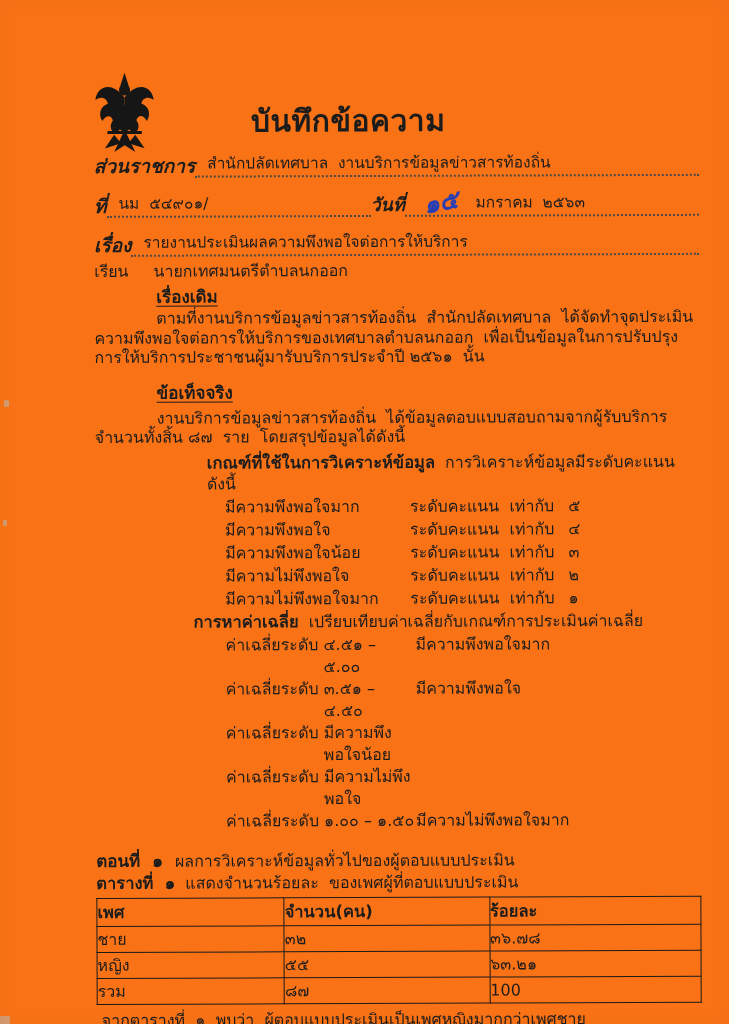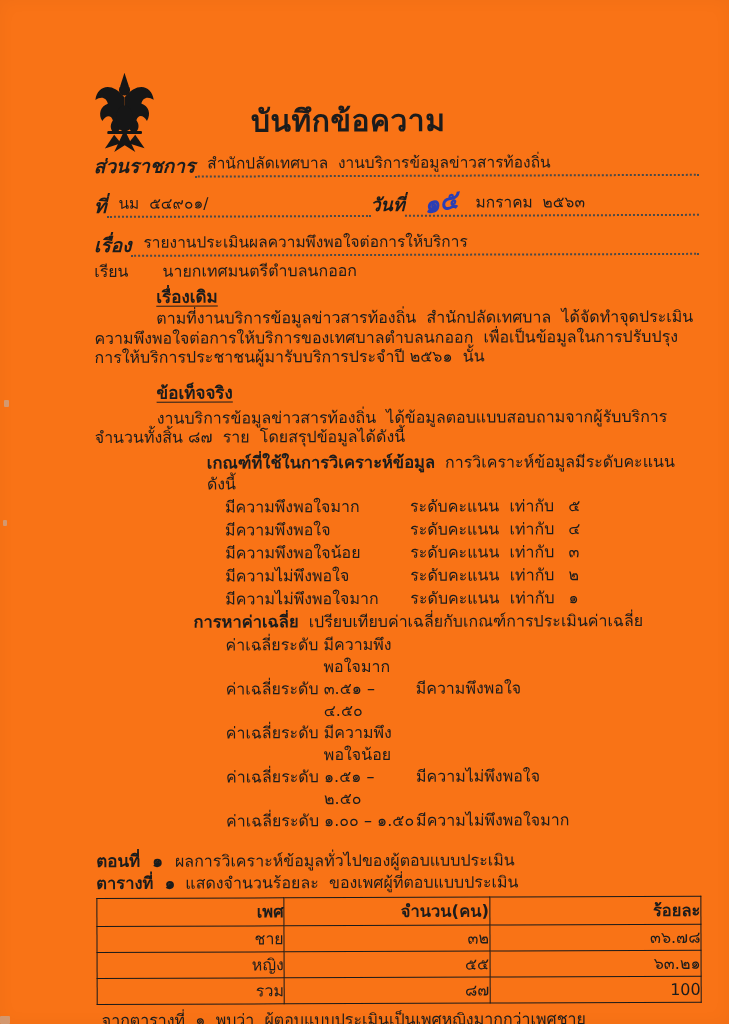--- a/index.html
+++ b/index.html
@@ -44,21 +44,21 @@
     display:inline-block;
     color:#2a3eb4;
     font-size:25px;line-height:18px;
     font-style:italic;font-weight:bold;
     transform:rotate(-10deg) translateY(3px);
     margin:0 14px 0 6px;
   }
   .month-year{margin-left:4px;}
   .row-to{margin-top:4px;font-size:16px;line-height:22px;display:flex;}
   .row-to .to-label{font-weight:normal;}
-  .row-to .to-value{margin-left:34px;}
+  .row-to .to-value{margin-left:25px;}
   
   .sec-heading{
     margin:0 0 0 62px;
     font-size:17px;font-weight:bold;line-height:20px;
     text-decoration:underline;
     text-underline-offset:3px;
   }
   .sec-heading.h1{margin-top:4px;}
   .sec-heading.h2{margin-top:15px;}
   .para{
@@ -86,21 +86,21 @@
   .part-line{margin-top:17px;font-size:16.5px;line-height:22px;}
   .part-line b{font-size:17px;}
   .part-line .tail{margin-left:12px;font-weight:normal;font-size:16px;}
   .tbl-line{margin-top:1px;font-size:16.5px;line-height:19px;}
   table.gender{
     width:100%;margin-top:5px;
     border-collapse:collapse;
   }
   table.gender th,table.gender td{
     border:1.4px solid #1a1a1a;
-    text-align:right;vertical-align:middle;
+    text-align:left;vertical-align:middle;
     font-size:16px;padding:0;
   }
   table.gender th{height:27px;font-size:16.5px;}
   table.gender td{height:23px;}
   table.gender .c1{width:31%;}
   table.gender .c2{width:34%;}
   table.gender .c3{width:35%;}
   .table-note{margin-top:6px;padding-left:5px;font-size:16px;line-height:20px;}
   
   .speck{position:absolute;background:#b8b8b8;opacity:.55;border-radius:1px;}
@@ -181,34 +181,34 @@
         <span><span>ระดับคะแนน&nbsp; เท่ากับ</span><span class="score-val">๑</span></span>
       </div>
     </div>
 
     <div class="avg-head">
       <b>การหาค่าเฉลี่ย</b><span class="tail">เปรียบเทียบค่าเฉลี่ยกับเกณฑ์การประเมินค่าเฉลี่ย</span>
     </div>
     <div style="margin-top:2px">
       <div class="avg-row">
         <span>ค่าเฉลี่ยระดับ</span>
+        <span>๔.๕๑ – ๕.๐๐</span>
         <span>มีความพึงพอใจมาก</span>
       </div>
       <div class="avg-row">
         <span>ค่าเฉลี่ยระดับ</span>
         <span>๓.๕๑ – ๔.๕๐</span>
         <span>มีความพึงพอใจ</span>
       </div>
       <div class="avg-row">
         <span>ค่าเฉลี่ยระดับ</span>
         <span>มีความพึงพอใจน้อย</span>
       </div>
       <div class="avg-row">
         <span>ค่าเฉลี่ยระดับ</span>
-        <span>๑.๕๑ – ๒.๕๐</span>
         <span>มีความไม่พึงพอใจ</span>
       </div>
       <div class="avg-row">
         <span>ค่าเฉลี่ยระดับ</span>
         <span>๑.๐๐ – ๑.๕๐</span>
         <span>มีความไม่พึงพอใจมาก</span>
       </div>
     </div>
 
     <div class="part-line">

